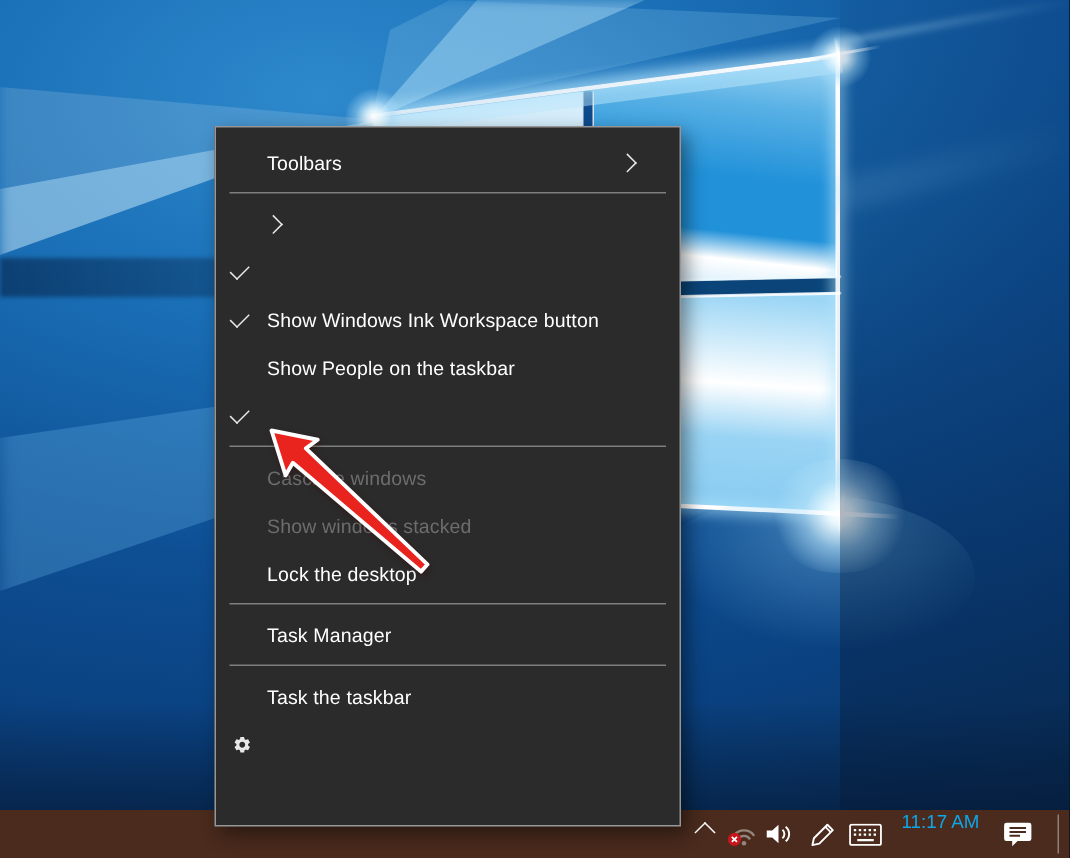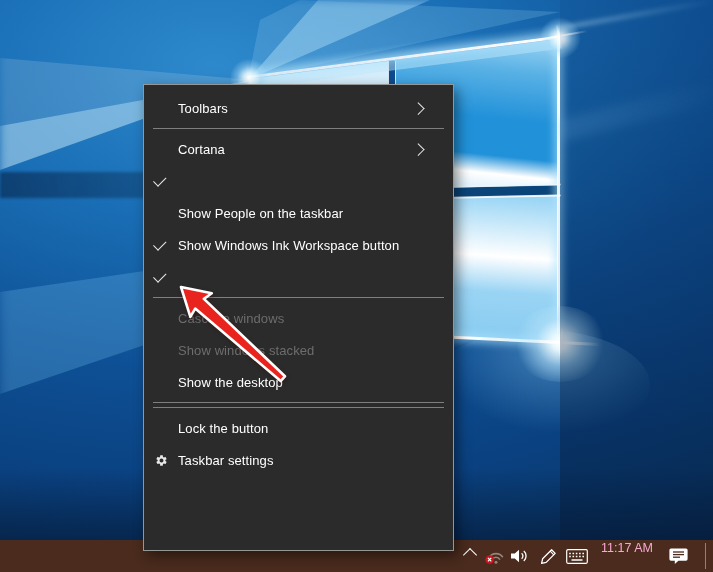--- a/index.html
+++ b/index.html
@@ -97,21 +97,21 @@
   .menu-separator{height:1px;background:#7f7f7f;margin:4px 9px;}
   .gear-svg{display:block;}
 
   
   .taskbar{position:absolute;left:0;top:540px;width:713px;height:32px;background:#4a2b1d;z-index:12;}
   .tray{position:absolute;left:0;top:0;width:100%;height:100%;}
   .tray-item{position:absolute;display:flex;align-items:center;justify-content:center;}
   .chevron-up{width:9px;height:9px;border-top:1.6px solid #ffffff;border-left:1.6px solid #ffffff;
     transform:rotate(45deg) ;}
   .clock{position:absolute;left:597px;top:0;height:16px;width:60px;display:flex;align-items:center;
-    justify-content:center;color:#f9a8d4;font-size:12.5px;}
+    justify-content:center;color:#0ea5e9;font-size:12.5px;}
   .desktop-peek{position:absolute;left:705px;top:3px;width:1px;height:26px;background:rgba(255,255,255,.4);}
 
   
   .annotation-arrow{position:absolute;left:0;top:0;z-index:30;pointer-events:none;
     filter:drop-shadow(1px 2px 2px rgba(60,0,0,.35));}
 </style>
 </head>
 <body>
 
 <div class="screen">
@@ -211,69 +211,71 @@
 
   <div class="context-menu" id="context-menu">
       <div class="menu-item">
         <span class="menu-iconslot"></span>
         <span class="menu-label">Toolbars</span>
         <span class="submenu-chevron"></span>
       </div>
       <div class="menu-separator"></div>
       <div class="menu-item">
         <span class="menu-iconslot"></span>
-        <span class="menu-label">Cortana</span>
         <span class="submenu-chevron"></span>
       </div>
       <div class="menu-item">
         <span class="menu-iconslot">
           <span class="checkmark"></span>
         </span>
       </div>
       <div class="menu-item">
+        <span class="menu-iconslot">
+          <span class="checkmark"></span>
+        </span>
+        <span class="menu-label">Show Windows Ink Workspace button</span>
+      </div>
+      <div class="menu-item">
         <span class="menu-iconslot"></span>
         <span class="menu-label">Show People on the taskbar</span>
       </div>
       <div class="menu-item">
         <span class="menu-iconslot">
           <span class="checkmark"></span>
         </span>
-        <span class="menu-label">Show Windows Ink Workspace button</span>
-      </div>
-      <div class="menu-item">
-        <span class="menu-iconslot">
-          <span class="checkmark"></span>
-        </span>
       </div>
       <div class="menu-separator"></div>
       <div class="menu-item disabled">
         <span class="menu-iconslot"></span>
         <span class="menu-label">Cascade windows</span>
       </div>
       <div class="menu-item disabled">
         <span class="menu-iconslot"></span>
         <span class="menu-label">Show windows stacked</span>
       </div>
       <div class="menu-item">
         <span class="menu-iconslot"></span>
-        <span class="menu-label">Show the desktop</span>
-      </div>
-      <div class="menu-separator"></div>
-      <div class="menu-separator"></div>
-      <div class="menu-item">
-        <span class="menu-iconslot"></span>
-        <span class="menu-label">Lock the button</span>
+        <span class="menu-label">Lock the desktop</span>
+      </div>
+      <div class="menu-separator"></div>
+      <div class="menu-item">
+        <span class="menu-iconslot"></span>
+        <span class="menu-label">Task Manager</span>
+      </div>
+      <div class="menu-separator"></div>
+      <div class="menu-item">
+        <span class="menu-iconslot"></span>
+        <span class="menu-label">Task the taskbar</span>
       </div>
       <div class="menu-item">
         <span class="menu-iconslot">
           <svg class="gear-svg" width="13" height="13" viewBox="0 0 24 24">
             <path fill="#e8e8e8" d="M19.14,12.94c0.04-0.3,0.06-0.61,0.06-0.94c0-0.32-0.02-0.64-0.07-0.94l2.03-1.58c0.18-0.14,0.23-0.41,0.12-0.61l-1.92-3.32c-0.12-0.22-0.37-0.29-0.59-0.22l-2.39,0.96c-0.5-0.38-1.03-0.7-1.62-0.94L14.4,2.81c-0.04-0.24-0.24-0.41-0.48-0.41h-3.84c-0.24,0-0.43,0.17-0.47,0.41L9.25,5.35C8.66,5.59,8.12,5.92,7.63,6.29L5.24,5.33c-0.22-0.08-0.47,0-0.59,0.22L2.74,8.87C2.62,9.08,2.66,9.34,2.86,9.48l2.03,1.58C4.84,11.36,4.8,11.69,4.8,12s0.02,0.64,0.07,0.94l-2.03,1.58c-0.18,0.14-0.23,0.41-0.12,0.61l1.92,3.32c0.12,0.22,0.37,0.29,0.59,0.22l2.39-0.96c0.5,0.38,1.03,0.7,1.62,0.94l0.36,2.54c0.05,0.24,0.24,0.41,0.48,0.41h3.84c0.24,0,0.44-0.17,0.47-0.41l0.36-2.54c0.59-0.24,1.13-0.56,1.62-0.94l2.39,0.96c0.22,0.08,0.47,0,0.59-0.22l1.92-3.32c0.12-0.22,0.07-0.47-0.12-0.61L19.14,12.94z M12,15.6c-1.98,0-3.6-1.62-3.6-3.6s1.62-3.6,3.6-3.6s3.6,1.62,3.6,3.6S13.98,15.6,12,15.6z"></path>
           </svg>
         </span>
-        <span class="menu-label">Taskbar settings</span>
       </div>
     </div>
 
   <svg class="annotation-arrow" width="713" height="572" viewBox="0 0 713 572">
     <g transform="translate(181,287) rotate(42)">
       <polygon points="0,0 27,-16 25,-6.5 137,-3.2 137,3.2 25,6.5 27,16" fill="#e9241f" stroke="#ffffff" stroke-width="2.6" stroke-linejoin="round"></polygon>
     </g>
   </svg>
 
 </div>

